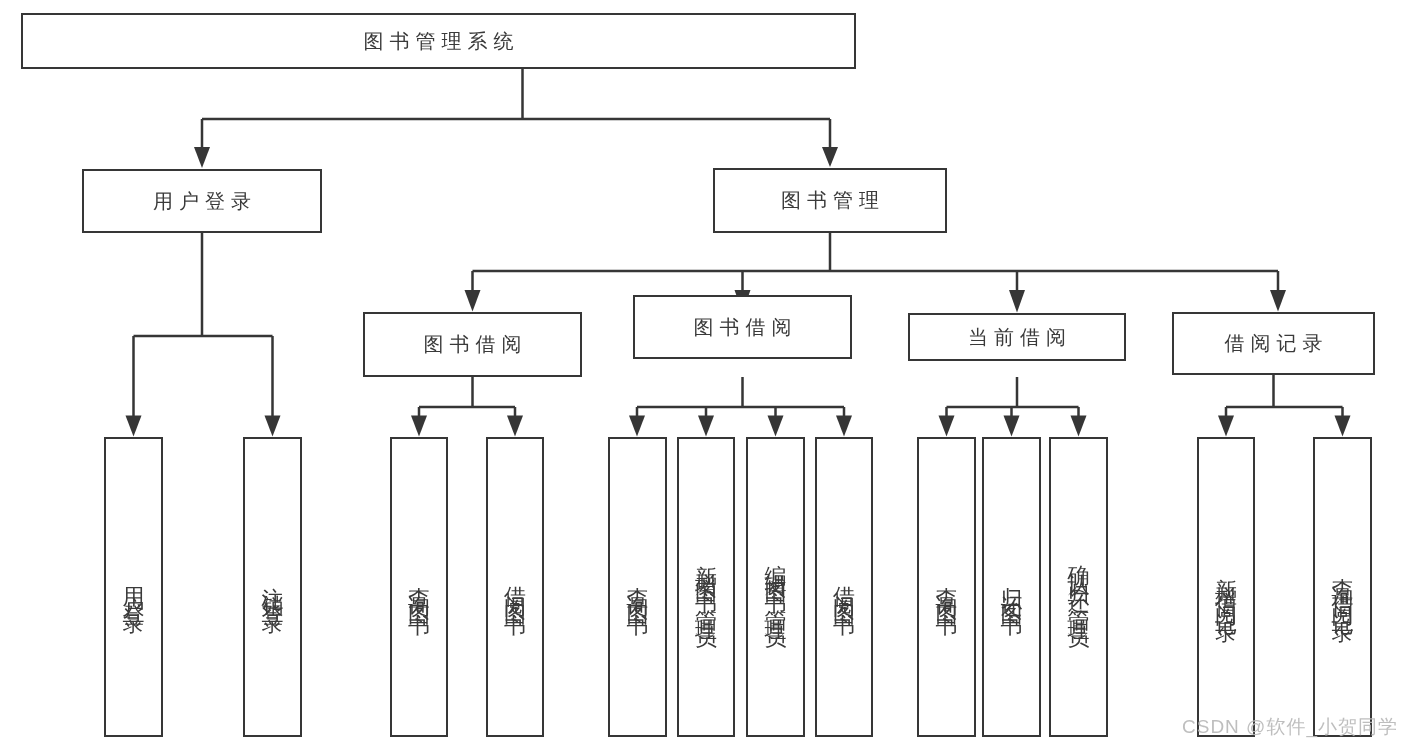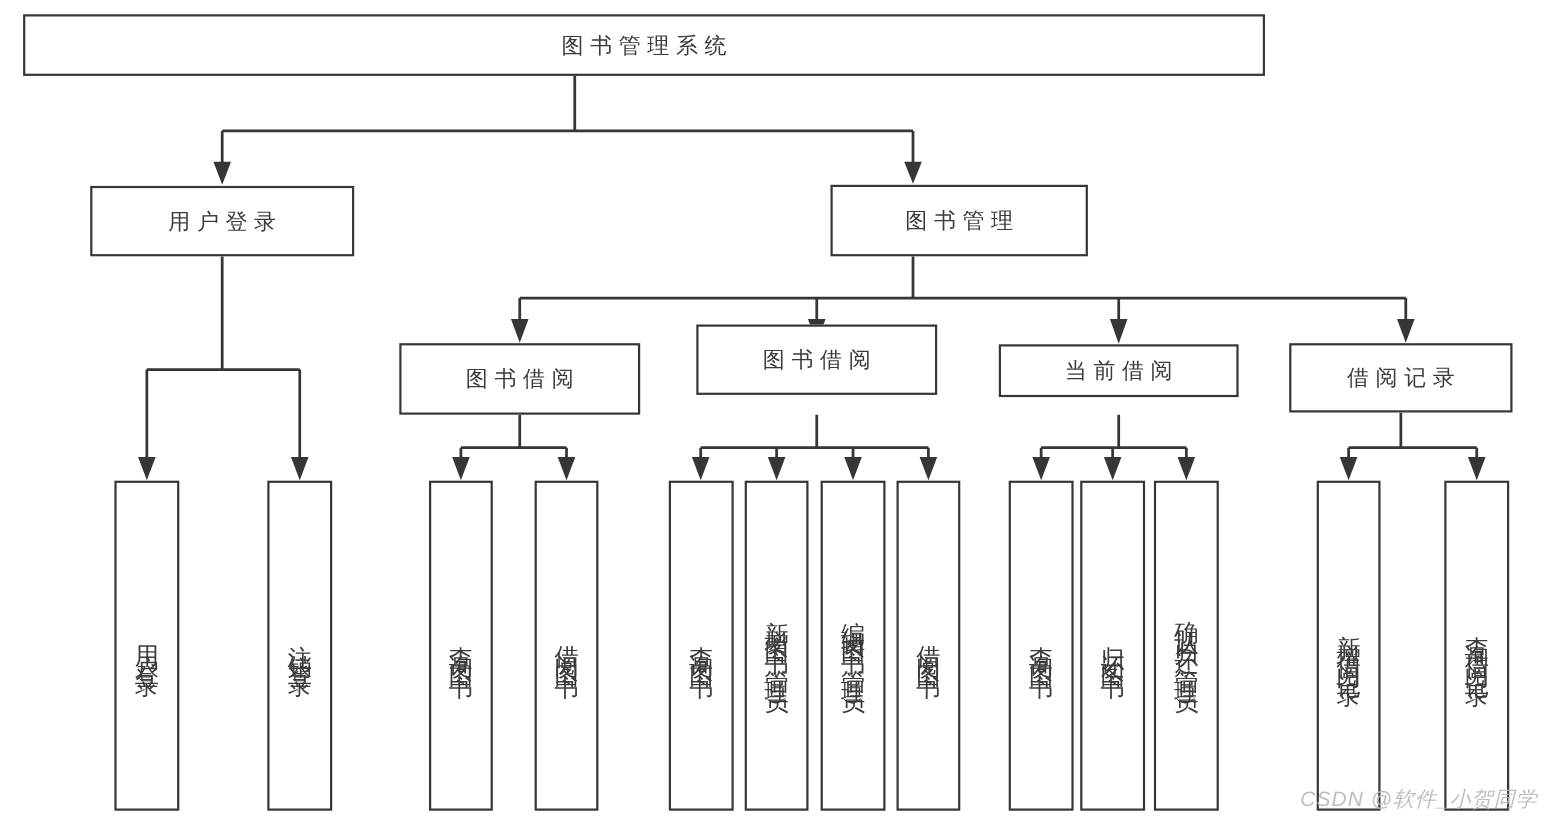--- a/index.html
+++ b/index.html
@@ -45,23 +45,23 @@
   .vbox span {
     writing-mode: vertical-rl;
     text-orientation: mixed;
     font-size: 22px;
     line-height: 1;
     letter-spacing: 9px;
     color: #3a3a3a;
     white-space: nowrap;
   }
   
-  .root    { left: 21px;   top: 13px;  width: 1129px; height: 56px; text-align: right; }
+  .root    { left: 21px;   top: 13px;  width: 835px; height: 56px; text-align: right; }
   .l2-a    { left: 82px;   top: 169px; width: 240px;  height: 64px; }
-  .l2-b    { left: 713px;  top: 168px; width: 234px;  height: 65px; margin-left: 42px; }
+  .l2-b    { left: 713px;  top: 168px; width: 234px;  height: 65px; }
   .l3-a    { left: 363px;  top: 312px; width: 219px;  height: 65px; }
   .l3-b    { left: 633px;  top: 295px; width: 219px;  height: 64px; text-align: right; }
   .l3-c    { left: 908px;  top: 313px; width: 218px;  height: 48px; }
   .l3-d    { left: 1172px; top: 312px; width: 203px;  height: 63px; }
   .leaf-1  { left: 104px; }
   .leaf-2  { left: 243px; }
   .leaf-3  { left: 390px; width: 58px; }
   .leaf-4  { left: 486px; width: 58px; }
   .leaf-5  { left: 608px; }
   .leaf-6  { left: 677px; width: 58px; }
@@ -74,21 +74,20 @@
   .leaf-13 { left: 1313px; }
   #watermark {
     position: absolute;
     left: 1182px;
     top: 714px;
     font-size: 19px;
     letter-spacing: 1px;
     color: rgba(185, 185, 185, 0.92);
     white-space: nowrap;
     z-index: 5;
-    font-style: italic;
   }
 </style>
 </head>
 <body>
 
 <div id="stage">
 
   <svg id="connectors" viewBox="0 0 1405 747" xmlns="http://www.w3.org/2000/svg">
     <g stroke="#363636" stroke-width="2.5" fill="none">
       <path d="M522.5 68 V119 M202 119 H830 M202 119 V150 M830 119 V150"></path>

